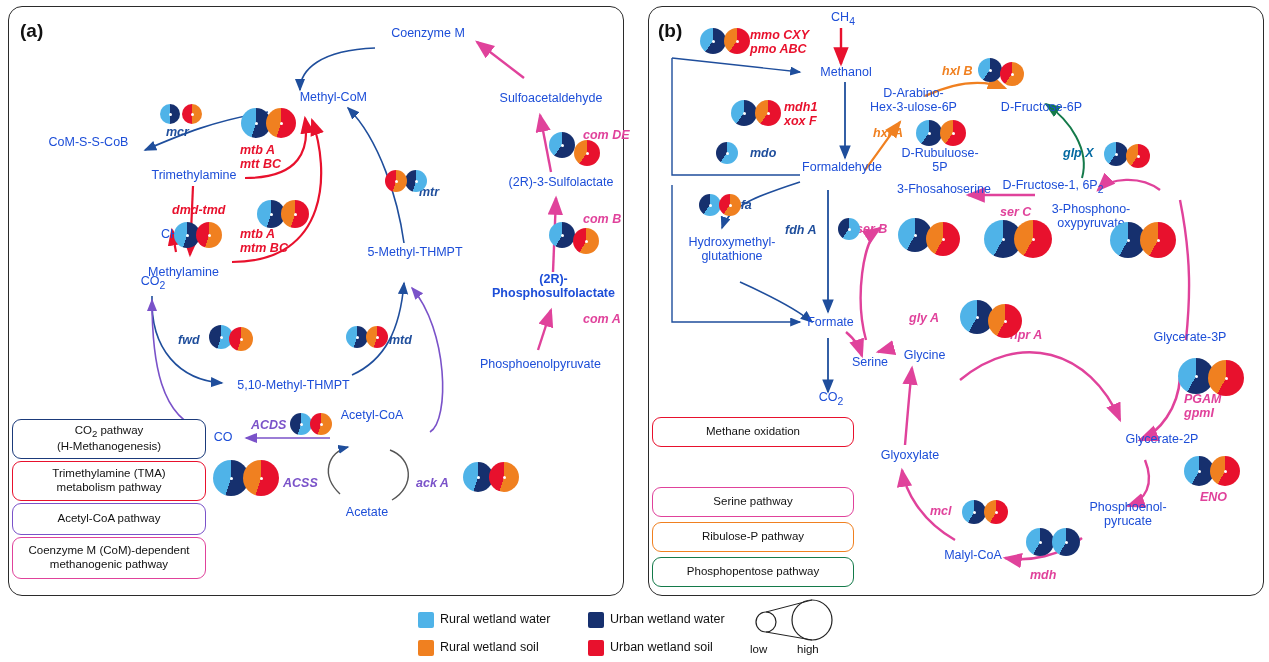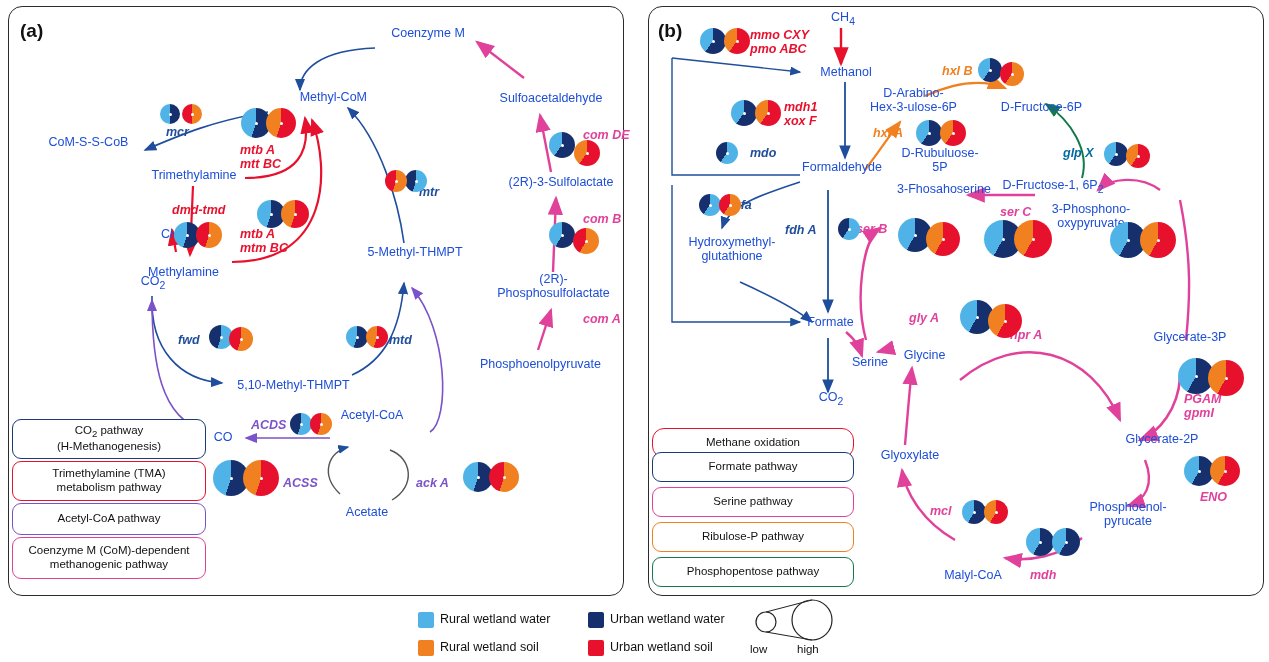--- a/index.html
+++ b/index.html
@@ -150,21 +150,21 @@
   <div class="node" style="left:148px;top:227px;width:50px;">CH<sub>4</sub></div>
   <div class="node" style="left:131px;top:265px;width:105px;">Methylamine</div>
   <div class="node" style="left:130px;top:270px;width:0;height:0;"></div>
   <div class="node" style="left:128px;top:272px;width:0;height:0;"></div>
   <div class="node" style="left:129px;top:272px;width:0;height:0;"></div>
   <div class="node" style="left:130px;top:275px;width:0;height:0;"></div>
   <div class="node" style="left:130px;top:276px;width:0;height:0;"></div>
   <div class="node" style="left:131px;top:273px;width:0;height:0;"></div>
   <div class="node" style="left:128px;top:274px;width:50px;">CO<sub>2</sub></div>
   <div class="node" style="left:355px;top:245px;width:120px;">5-Methyl-THMPT</div>
-  <div class="node wrap" style="left:491px;top:272px;width:125px;">(2R)-
+  <div class="node wrap" style="left:491px;top:272px;width:125px;font-weight:bold;">(2R)-
 Phosphosulfolactate</div>
   <div class="node" style="left:226px;top:378px;width:135px;">5,10-Methyl-THMPT</div>
   <div class="node" style="left:468px;top:357px;width:145px;">Phosphoenolpyruvate</div>
   <div class="node" style="left:206px;top:430px;width:34px;">CO</div>
   <div class="node" style="left:327px;top:408px;width:90px;">Acetyl-CoA</div>
   <div class="node" style="left:332px;top:505px;width:70px;">Acetate</div>
 
   <div class="node" style="left:131px;top:272px;width:0;"></div>
 
   <div class="enz blue" style="left:166px;top:125px;">mcr</div>
@@ -280,21 +280,21 @@
   <div class="node wrap" style="left:1036px;top:202px;width:110px;">3-Phosphono-<br>oxypyruvate</div>
   <div class="node wrap" style="left:672px;top:235px;width:120px;">Hydroxymethyl-<br>glutathione</div>
   <div class="node" style="left:793px;top:315px;width:75px;">Formate</div>
   <div class="node" style="left:840px;top:355px;width:60px;">Serine</div>
   <div class="node" style="left:892px;top:348px;width:65px;">Glycine</div>
   <div class="node" style="left:1140px;top:330px;width:100px;">Glycerate-3P</div>
   <div class="node" style="left:806px;top:390px;width:50px;">CO<sub>2</sub></div>
   <div class="node" style="left:1112px;top:432px;width:100px;">Glycerate-2P</div>
   <div class="node" style="left:870px;top:448px;width:80px;">Glyoxylate</div>
   <div class="node wrap" style="left:1078px;top:500px;width:100px;">Phosphoenol-<br>pyrucate</div>
-  <div class="node" style="left:928px;top:548px;width:90px;margin-top:20px;">Malyl-CoA</div>
+  <div class="node" style="left:928px;top:548px;width:90px;">Malyl-CoA</div>
 
   <div class="enz red" style="left:750px;top:28px;white-space:pre;">mmo CXY
 pmo ABC</div>
   <div class="enz red" style="left:784px;top:100px;white-space:pre;">mdh1
 xox F</div>
   <div class="enz orange" style="left:942px;top:64px;">hxl B</div>
   <div class="enz orange" style="left:873px;top:126px;">hxl A</div>
   <div class="enz green" style="left:1063px;top:146px;">glp X</div>
   <div class="enz blue" style="left:750px;top:146px;">mdo</div>
   <div class="enz blue" style="left:733px;top:198px;">gfa</div>
@@ -394,25 +394,22 @@
   <div class="pie" style="left:984px;top:500px;width:24px;height:24px;background:conic-gradient(#e8112d 0 58%,#f08020 0 100%);">
       <span class="dot"></span>
     </div>
   <div class="pie" style="left:1026px;top:528px;width:28px;height:28px;background:conic-gradient(#16306e 0 58%,#4fb3e8 0 100%);">
       <span class="dot"></span>
     </div>
   <div class="pie" style="left:1052px;top:528px;width:28px;height:28px;background:conic-gradient(#16306e 0 58%,#4fb3e8 0 100%);">
       <span class="dot"></span>
     </div>
 
-  <div class="legendbox" style="left:652px;top:428px;width:200px;height:28px;border-color:#e8112d;border-radius:12px;">
+  <div class="legendbox" style="left:652px;top:417px;width:200px;height:28px;border-color:#e8112d;">
     <span>Methane oxidation</span>
-  </div>
-  <div class="legendbox" style="left:652px;top:452px;width:200px;height:28px;border-color:#1b3a7a;">
-    <span>Formate pathway</span>
   </div>
   <div class="legendbox" style="left:652px;top:487px;width:200px;height:28px;border-color:#e0429b;">
     <span>Serine pathway</span>
   </div>
   <div class="legendbox" style="left:652px;top:522px;width:200px;height:28px;border-color:#f08020;">
     <span>Ribulose-P pathway</span>
   </div>
   <div class="legendbox" style="left:652px;top:557px;width:200px;height:28px;border-color:#147a4a;">
     <span>Phosphopentose pathway</span>
   </div>

